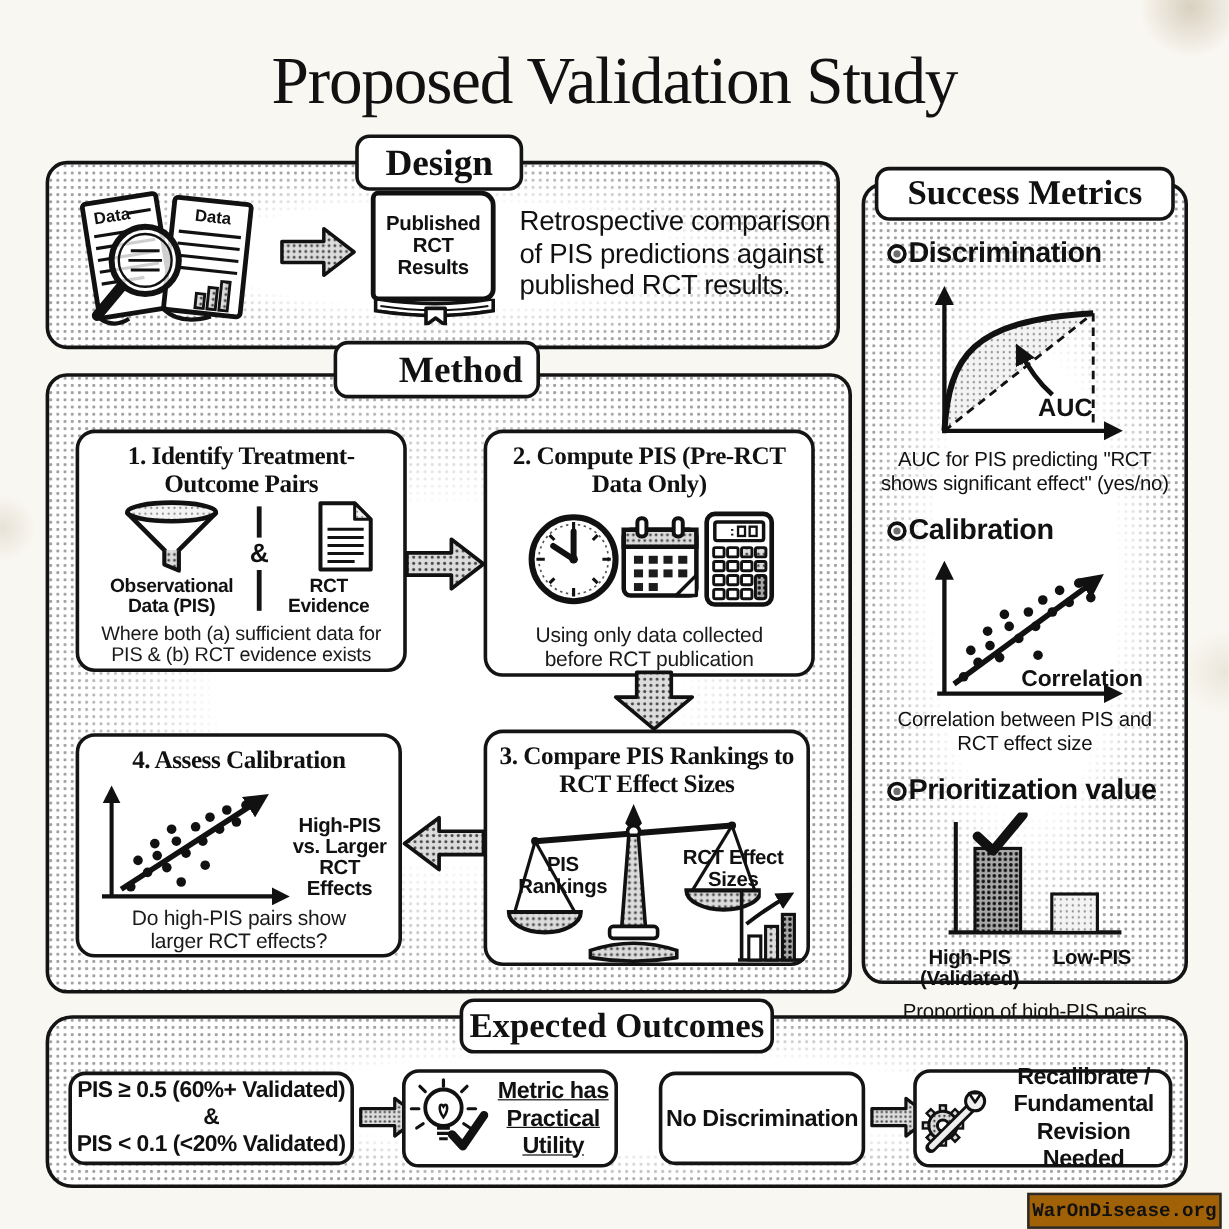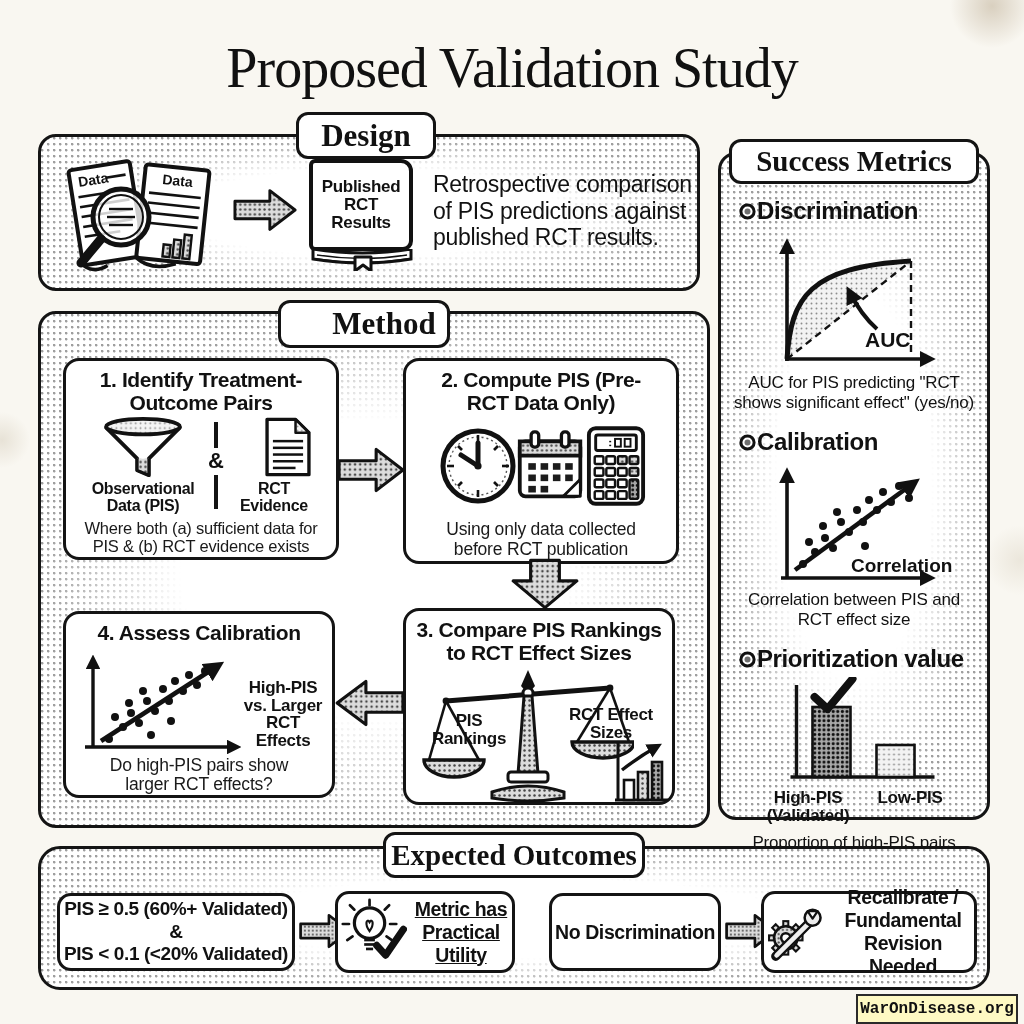--- a/index.html
+++ b/index.html
@@ -20,31 +20,31 @@
        box-sizing:border-box;}
   .tab{position:absolute;background:#fff;border:3.5px solid #141414;border-radius:12px;
        display:flex;align-items:center;justify-content:center;z-index:5;
        font-family:"Liberation Serif","DejaVu Serif",serif;font-weight:bold;
        box-sizing:border-box;}
   .title{position:absolute;top:36px;left:0;width:100%;text-align:center;
        font-family:"Liberation Serif","DejaVu Serif",serif;font-weight:normal;
        font-size:56px;letter-spacing:-1px;}
   .stepbox{position:absolute;background:#fff;border:3.5px solid #141414;border-radius:16px;
        box-sizing:border-box;display:flex;flex-direction:column;align-items:center;}
-  .steptitle{font-weight:bold;font-size:21px;line-height:1.08;text-align:center;margin-top:8px;letter-spacing:-0.4px;}
+  .steptitle{font-weight:bold;font-size:21px;line-height:1.08;text-align:center;margin-top:8px;letter-spacing:-0.4px;font-family:Liberation Serif, serif;}
   .cap{font-size:16.5px;line-height:1.12;text-align:center;letter-spacing:-0.2px;color:#1a1a1a;}
   .sublabel{font-weight:bold;font-size:16px;line-height:1.05;text-align:center;letter-spacing:-0.3px;}
   .obox{position:absolute;background:#fff;border:3px solid #141414;border-radius:14px;
        box-sizing:border-box;display:flex;align-items:center;justify-content:center;}
   .obox .txt{font-weight:bold;font-size:19.5px;line-height:1.18;text-align:center;letter-spacing:-0.4px;}
   .metric-head{display:flex;align-items:center;gap:1px;font-weight:bold;font-size:24px;letter-spacing:-0.4px;}
   .metric-cap{font-size:17px;line-height:1.15;text-align:center;letter-spacing:-0.2px;}
   .vline{width:3.5px;background:#141414;}
   .badge{position:absolute;left:856px;top:994px;width:158px;height:26px;border:2px solid #2a2a2a;
-       background:#fef9c3;display:flex;align-items:center;justify-content:center;
+       background:#a16207;display:flex;align-items:center;justify-content:center;
        font-family:"Liberation Mono","DejaVu Sans Mono",monospace;font-size:16px;font-weight:bold;}
   svg text{font-family:"Liberation Sans",sans-serif;}
 </style>
 </head>
 <body>
 
 <svg width="0" height="0" style="position:absolute" aria-hidden="true">
   <defs>
     <pattern id="patMid" width="5" height="5" patternUnits="userSpaceOnUse">
       <rect width="5" height="5" fill="#dcdcdc"></rect>
@@ -122,21 +122,21 @@
     </div>
     <svg class="abs" style="left:2px;top:90px;" width="104" height="22" viewBox="0 0 104 22">
       <path d="M2,0 Q52,8 100,0 L100,10 Q52,18 2,10 Z" fill="#fff" stroke="#111" stroke-width="3"></path>
       <path d="M6,6 Q52,13 96,6 M6,10 Q52,17 96,10" fill="none" stroke="#111" stroke-width="1.6"></path>
       <path d="M44,8 h16 v14 l-8,-6 l-8,6 z" fill="#fff" stroke="#111" stroke-width="3" stroke-linejoin="round"></path>
     </svg>
   </div>
   <div class="abs" style="left:392px;top:34px;width:268px;font-size:23px;line-height:1.16;letter-spacing:-0.3px;">Retrospective comparison of PIS predictions against published RCT results.</div>
 </div>
 
-<div class="tab" style="left:278px;top:300px;width:172px;height:48px;font-size:31px;padding-left:40px;">
+<div class="tab" style="left:278px;top:284px;width:172px;height:48px;font-size:31px;padding-left:40px;">
     <span>Method</span>
   </div>
 <div class="section" style="left:38px;top:311px;width:672px;height:517px;">
 
   <div class="stepbox" style="left:22px;top:44px;width:276px;height:202px;">
     <div class="steptitle" style="width:230px;">1. Identify Treatment-Outcome Pairs</div>
     <div style="display:flex;align-items:center;justify-content:center;gap:10px;margin-top:2px;">
       <div style="display:flex;flex-direction:column;align-items:center;">
         <svg width="88" height="62" viewBox="0 0 90 64">
           <path d="M7,12 L39,44 L39,56 L51,61 L51,44 L83,12 Z" fill="#fff" stroke="#111" stroke-width="4" stroke-linejoin="round"></path>

